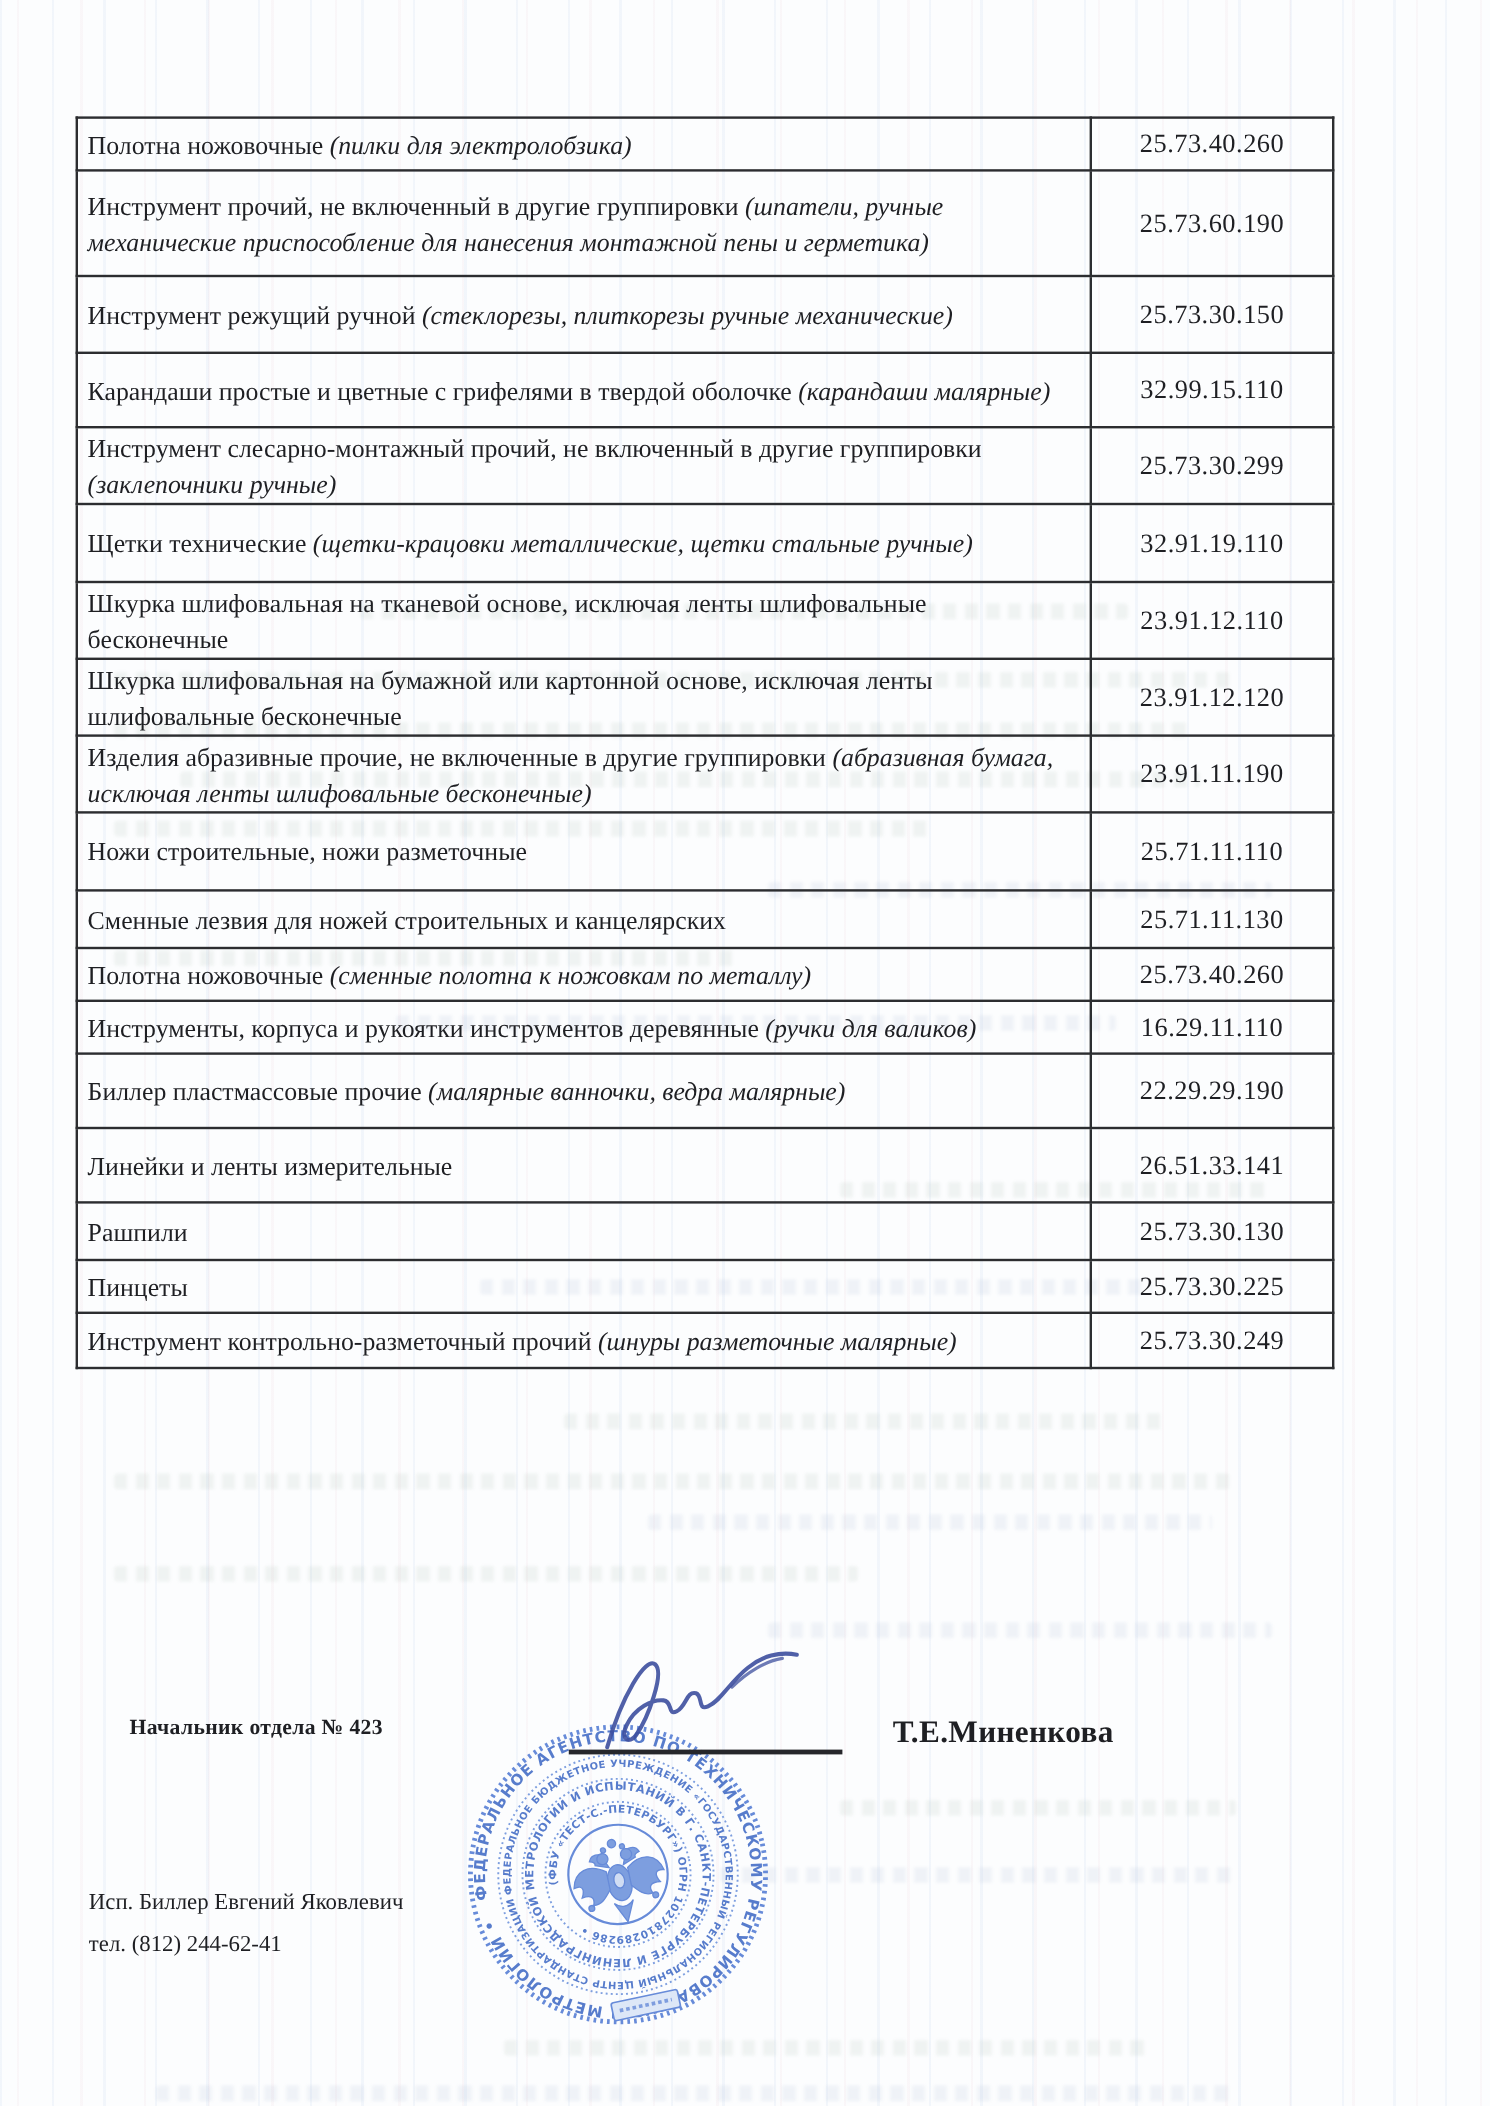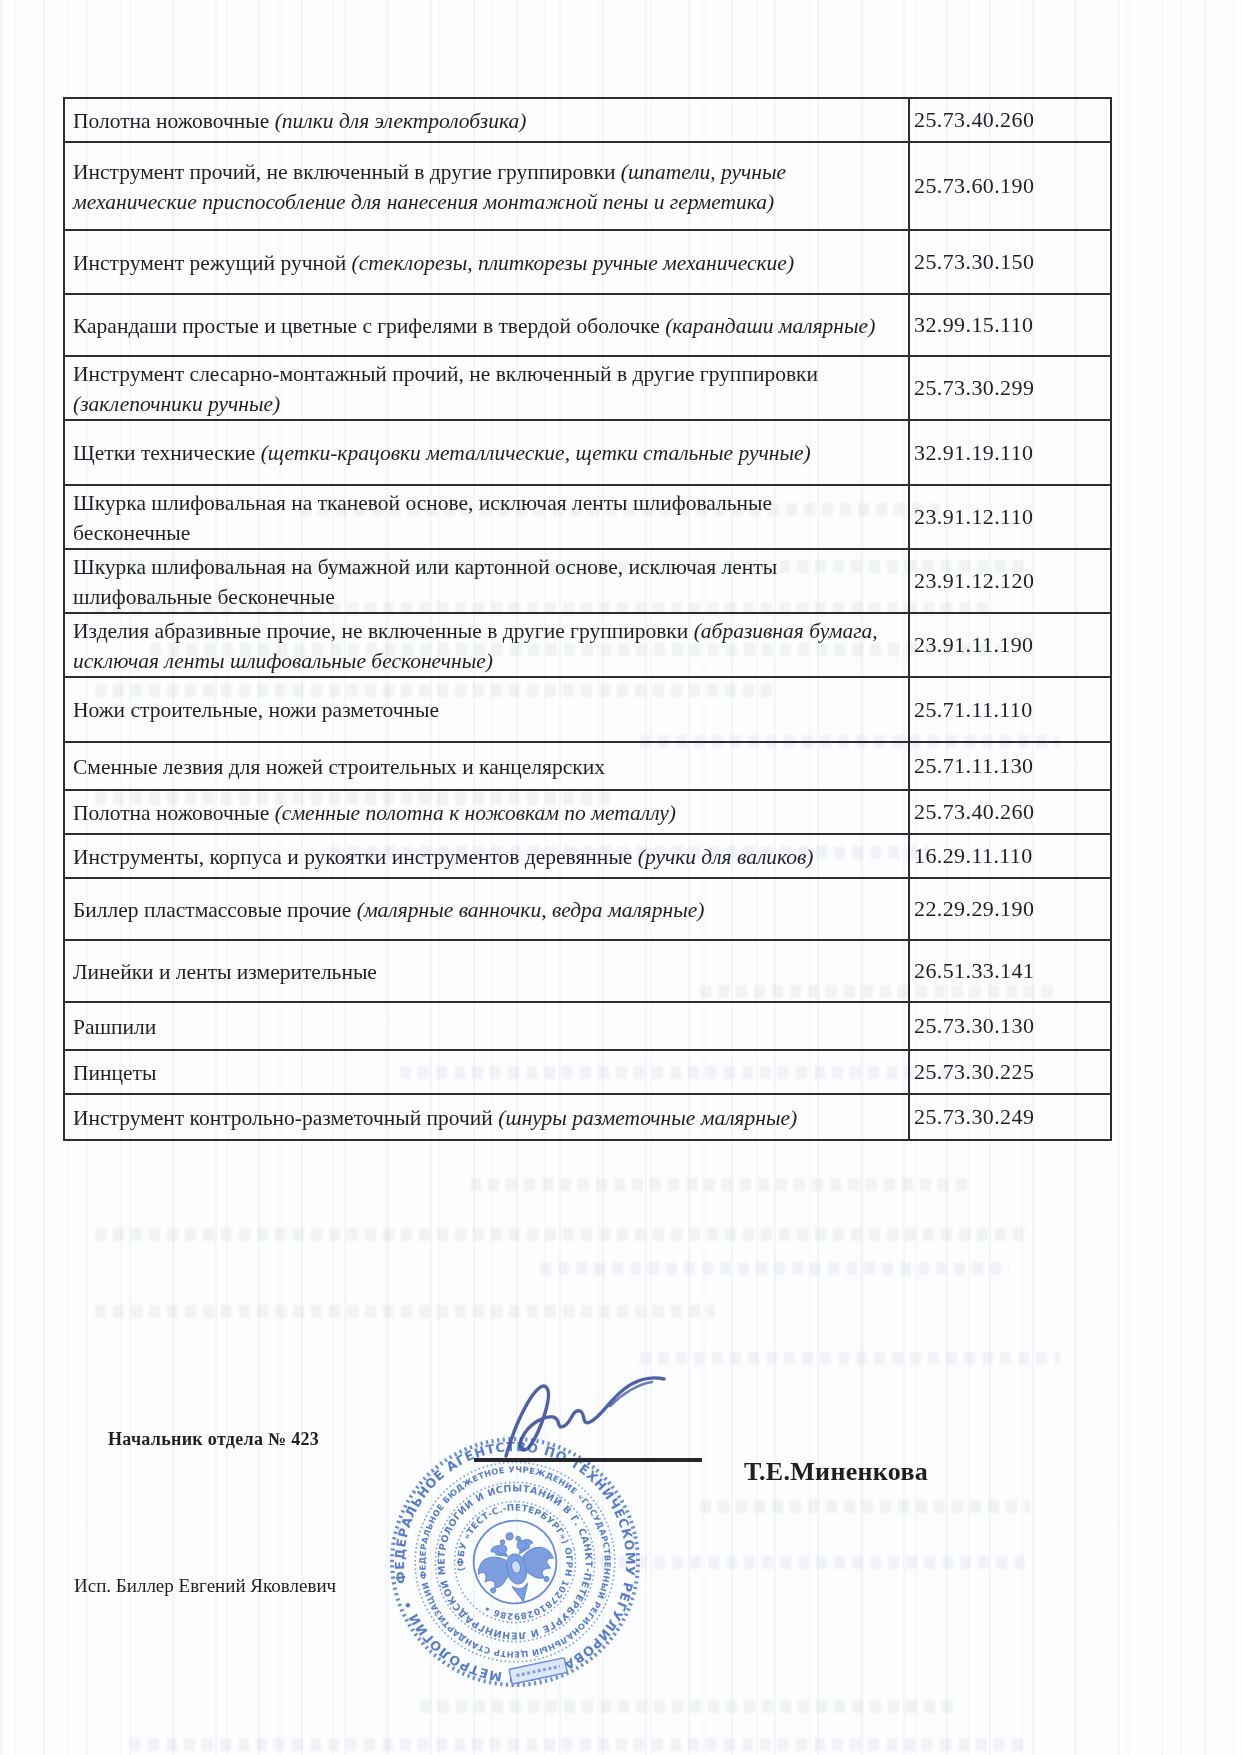--- a/index.html
+++ b/index.html
@@ -37,21 +37,21 @@
   table.codes td{
     border:2.5px solid #2c2d30;
     vertical-align:middle;
     background:transparent;
   }
   td.name-cell{
     padding:3px 14px 0 8px;
     font-size:21.5px;line-height:29.5px;
   }
   td.code-cell{
-    width:192px;text-align:left;
+    width:192px;text-align:center;
     font-size:22px;letter-spacing:.4px;
     padding:2px 4px;
   }
   .note{font-style:italic;}
 
   .codes tr:nth-child(1) td{height:38px}
   .codes tr:nth-child(2) td{height:82px}
   .codes tr:nth-child(3) td{height:58px}
   .codes tr:nth-child(4) td{height:56px}
   .codes tr:nth-child(5) td{height:56px}
@@ -70,21 +70,21 @@
   .codes tr:nth-child(18) td{height:40px}
   .codes tr:nth-child(19) td{height:53px}
   .codes tr:nth-child(20) td{height:56px}
 
   .sig-title{
     position:absolute;left:108px;top:1429px;
     font-size:18px;font-weight:bold;letter-spacing:.3px;z-index:4;
   }
   .sig-name{
     position:absolute;left:744px;top:1429px;
-    font-size:26px;font-weight:bold;letter-spacing:.3px;z-index:4;margin-top:28px;
+    font-size:26px;font-weight:bold;letter-spacing:.3px;z-index:4;
   }
   .sig-line{
     position:absolute;left:474px;top:1458px;width:228px;height:3.5px;
     background:#26272b;z-index:4;
   }
   .sig-svg{position:absolute;left:492px;top:1372px;width:190px;height:96px;z-index:5;}
 
   .stamp{position:absolute;left:386px;top:1433px;width:258px;height:258px;z-index:3;opacity:.92;}
   .stamp text{font-family:"DejaVu Sans", sans-serif;font-weight:bold;fill:#4a72c8;}
 
@@ -241,15 +241,16 @@
 
       <g>
         <rect x="100" y="231" width="56" height="15" rx="2" fill="#dbe6f7" stroke="#5b82d6" stroke-width="1.4"></rect>
         <line x1="106" y1="238.5" x2="150" y2="238.5" stroke="#5b82d6" stroke-width="3" stroke-dasharray="3 2.4" opacity="0.8"></line>
       </g>
     </g>
   </svg>
 
   <div class="footer">
     <div>Исп. Биллер Евгений Яковлевич</div>
+    <div>тел. (812) 244-62-41</div>
   </div>
 
 </div>
 
 </body></html>

